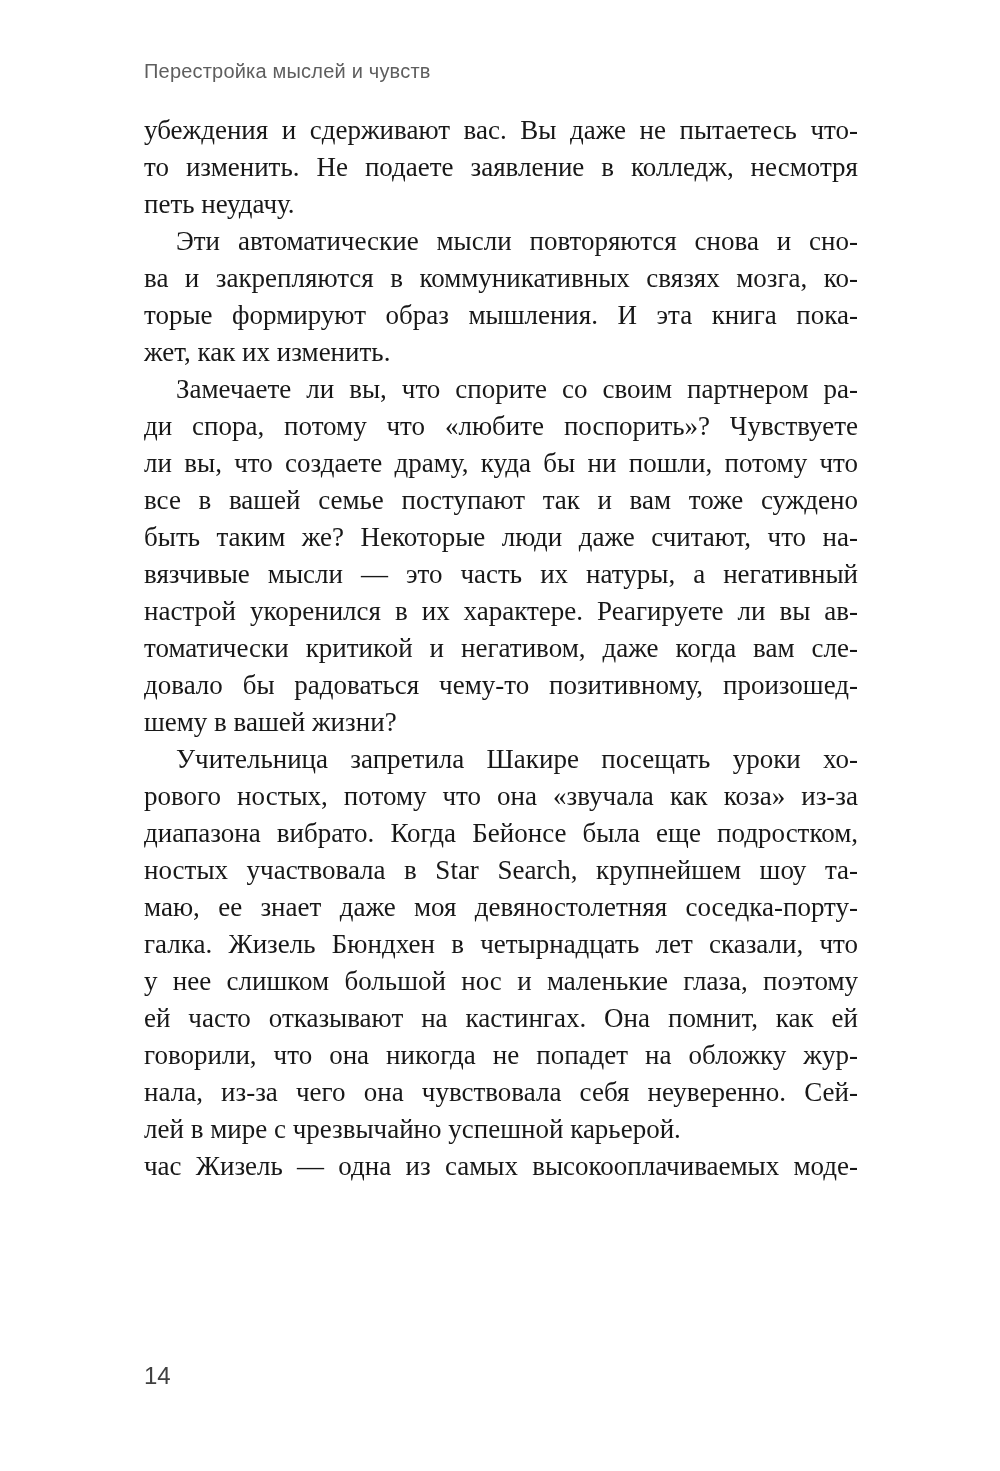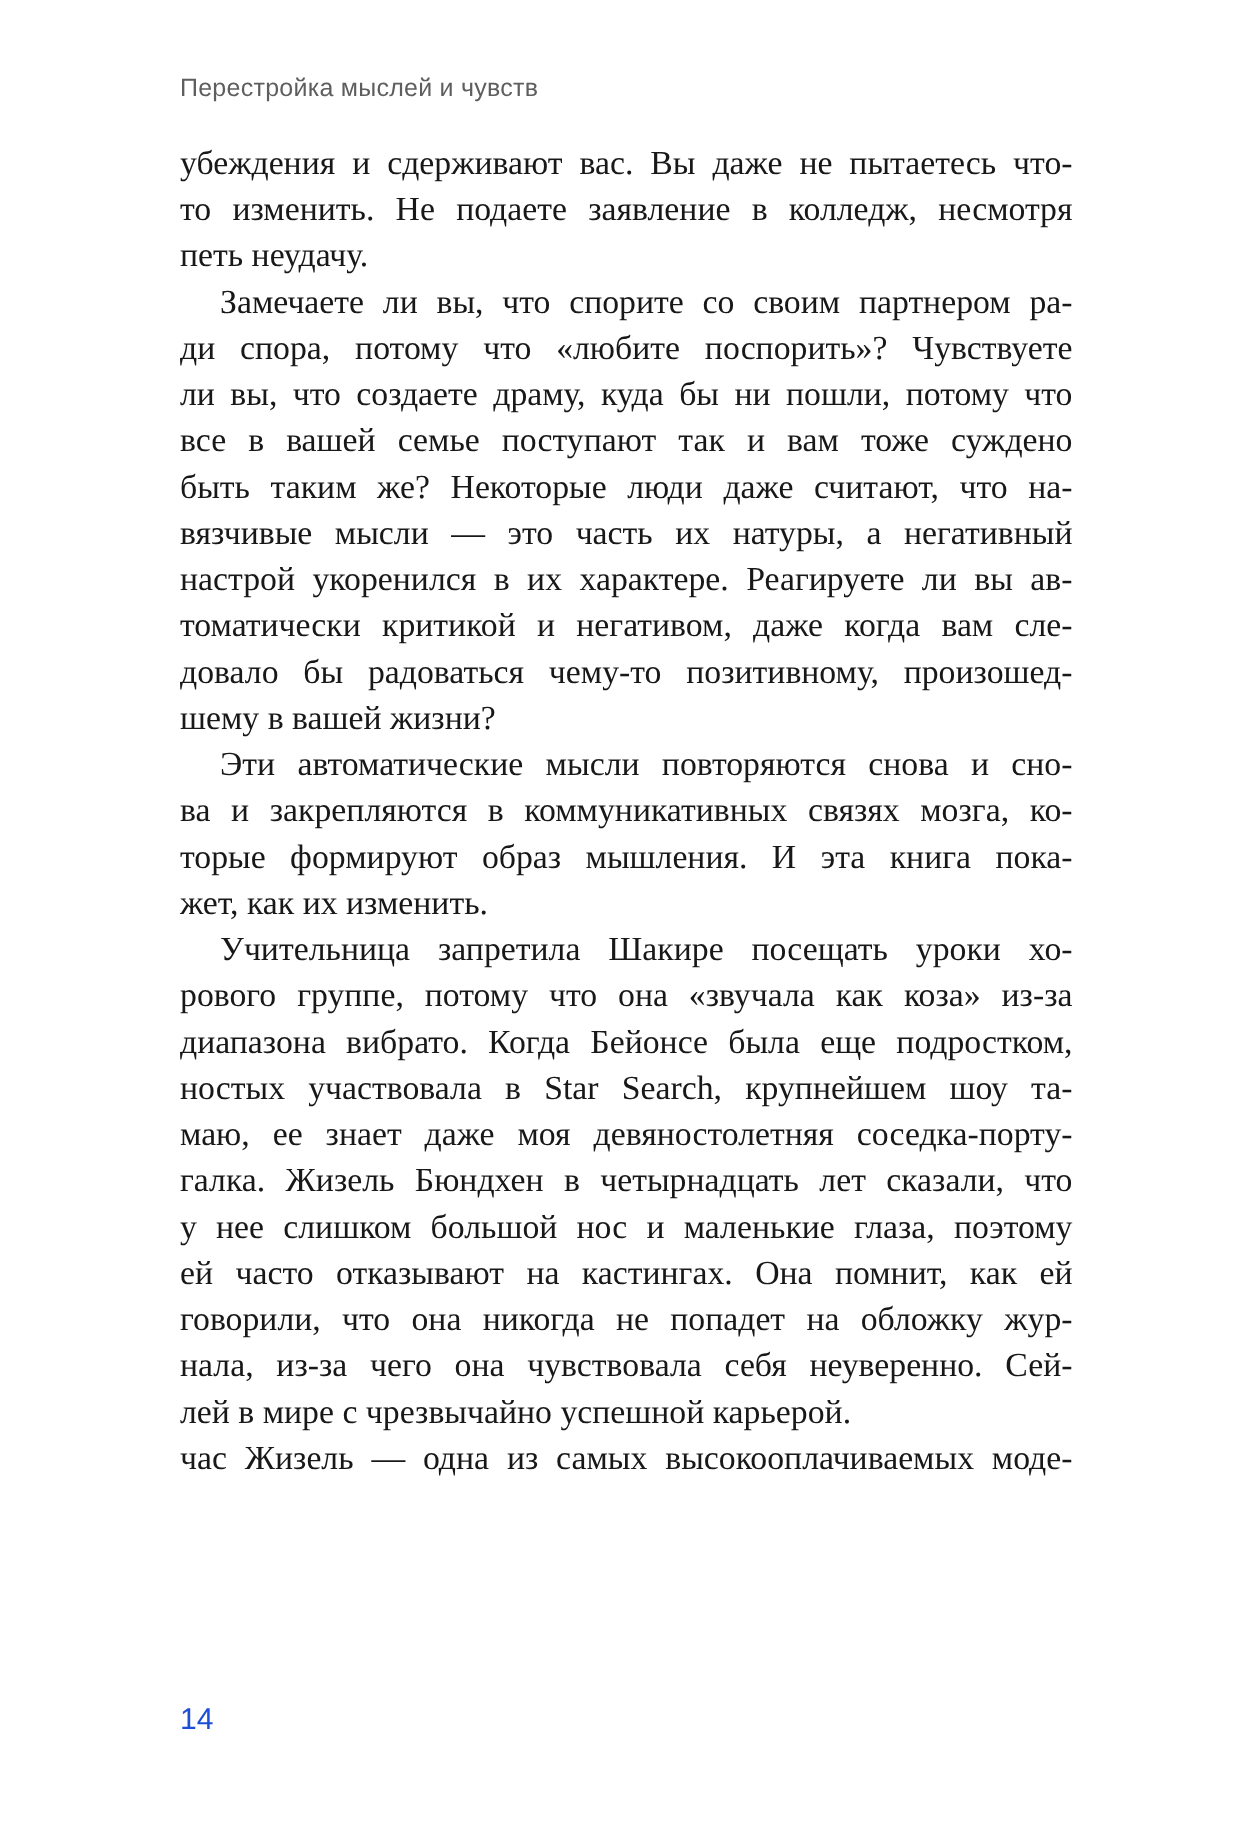--- a/index.html
+++ b/index.html
@@ -49,56 +49,56 @@
   }
   .line.indent {
     text-indent: 32px;
   }
   .page-number {
     position: absolute;
     left: 144px;
     top: 1362px;
     font-family: "Liberation Sans", "DejaVu Sans", sans-serif;
     font-size: 24px;
-    color: #1d4ed8;
+    color: #404040;
   }
 </style>
 </head>
 <body>
 
 <div class="page">
   <div class="running-head">Перестройка мыслей и чувств</div>
 
   <div class="body-text">
       <div class="paragraph">
         <div class="line">убеждения и сдерживают вас. Вы даже не пытаетесь что-</div>
         <div class="line">то изменить. Не подаете заявление в колледж, несмотря</div>
         <div class="line last">петь неудачу.</div>
       </div>
       <div class="paragraph">
+        <div class="line indent">Эти автоматические мысли повторяются снова и сно-</div>
+        <div class="line">ва и закрепляются в коммуникативных связях мозга, ко-</div>
+        <div class="line">торые формируют образ мышления. И эта книга пока-</div>
+        <div class="line last">жет, как их изменить.</div>
+      </div>
+      <div class="paragraph">
         <div class="line indent">Замечаете ли вы, что спорите со своим партнером ра-</div>
         <div class="line">ди спора, потому что «любите поспорить»? Чувствуете</div>
         <div class="line">ли вы, что создаете драму, куда бы ни пошли, потому что</div>
         <div class="line">все в вашей семье поступают так и вам тоже суждено</div>
         <div class="line">быть таким же? Некоторые люди даже считают, что на-</div>
         <div class="line">вязчивые мысли — это часть их натуры, а негативный</div>
         <div class="line">настрой укоренился в их характере. Реагируете ли вы ав-</div>
         <div class="line">томатически критикой и негативом, даже когда вам сле-</div>
         <div class="line">довало бы радоваться чему-то позитивному, произошед-</div>
         <div class="line last">шему в вашей жизни?</div>
       </div>
       <div class="paragraph">
-        <div class="line indent">Эти автоматические мысли повторяются снова и сно-</div>
-        <div class="line">ва и закрепляются в коммуникативных связях мозга, ко-</div>
-        <div class="line">торые формируют образ мышления. И эта книга пока-</div>
-        <div class="line last">жет, как их изменить.</div>
-      </div>
-      <div class="paragraph">
         <div class="line indent">Учительница запретила Шакире посещать уроки хо-</div>
-        <div class="line">рового группе, потому что она «звучала как коза» из-за</div>
+        <div class="line">рового ностых, потому что она «звучала как коза» из-за</div>
         <div class="line">диапазона вибрато. Когда Бейонсе была еще подростком,</div>
         <div class="line">ностых участвовала в Star Search, крупнейшем шоу та-</div>
         <div class="line">маю, ее знает даже моя девяностолетняя соседка-порту-</div>
         <div class="line">галка. Жизель Бюндхен в четырнадцать лет сказали, что</div>
         <div class="line">у нее слишком большой нос и маленькие глаза, поэтому</div>
         <div class="line">ей часто отказывают на кастингах. Она помнит, как ей</div>
         <div class="line">говорили, что она никогда не попадет на обложку жур-</div>
         <div class="line">нала, из-за чего она чувствовала себя неуверенно. Сей-</div>
         <div class="line last">лей в мире с чрезвычайно успешной карьерой.</div>
         <div class="line">час Жизель — одна из самых высокооплачиваемых моде-</div>

